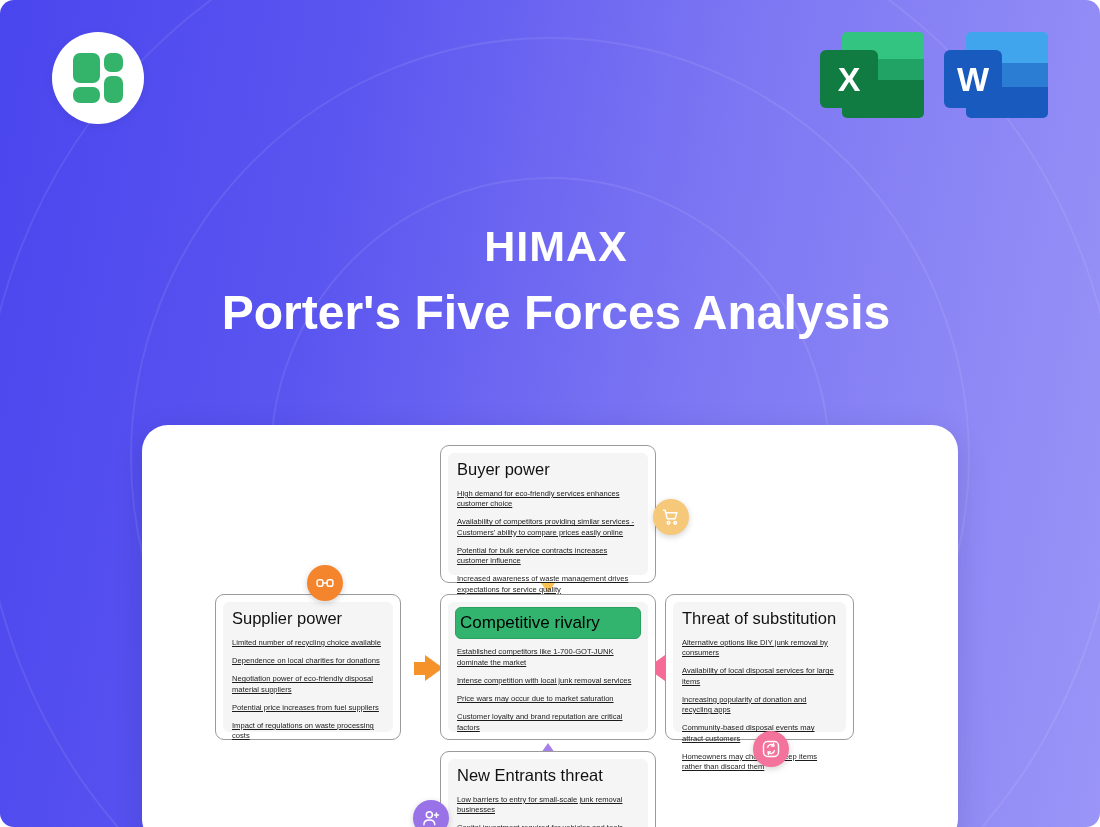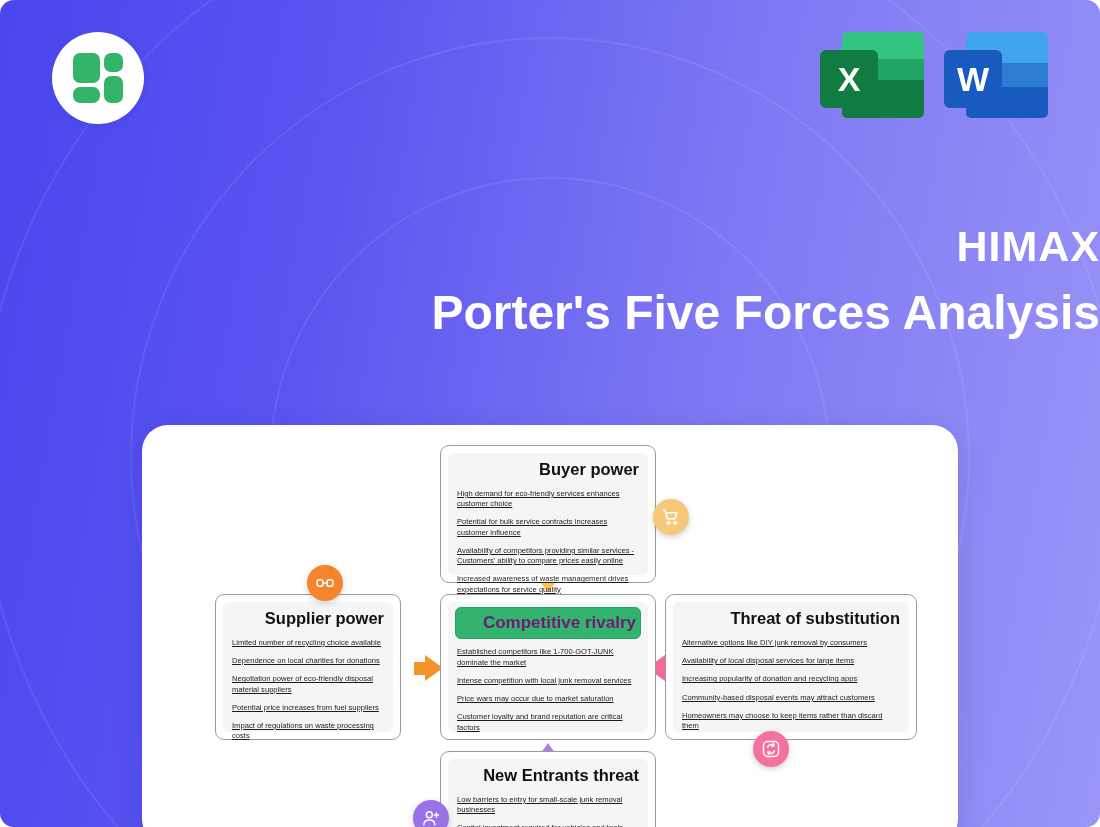--- a/index.html
+++ b/index.html
@@ -69,21 +69,21 @@
     width: 58px; height: 58px; border-radius: 6px;
     display: flex; align-items: center; justify-content: center;
     color: #fff; font-weight: bold; font-size: 34px;
     font-family: "Liberation Sans", sans-serif;
   }
   .xl .badge { background: #107c41; }
   .wd .badge { background: #185abd; }
 
   .titles {
     position: absolute; left: 0; right: 0; top: 222px;
-    text-align: right; color: #ffffff; margin-left: 12px;
+    text-align: center; color: #ffffff; margin-left: 12px;
   }
   .title-main {
     font-size: 43px; font-weight: bold; letter-spacing: 1px; line-height: 1.15;
   }
   .title-sub {
     font-size: 48px; font-weight: bold; letter-spacing: 0px; margin-top: 14px;
   }
 
   
   .card {
@@ -103,51 +103,51 @@
     border-radius: 9px;
     padding: 7px;
   }
   .fbox-inner {
     background: #f5f5f5;
     border-radius: 6px;
     height: 100%;
     padding: 7px 9px 8px 9px;
   }
   .fbox h3 {
-    text-align: right;
+    text-align: left;
     font-size: 16.5px;
-    font-weight: bold;
+    font-weight: normal;
     color: #111111;
     margin-bottom: 9px;
     line-height: 1.2;
   }
   .fbox h3.hl {
     background: #32b46f;
-    color: #701a75;
+    color: #000000;
     border-radius: 6px;
     padding: 5px 4px;
     font-size: 17px;
     margin: -2px -2px 8px -2px;
     border: 1px solid #2aa162;
   }
   .fbox ul { list-style: none; }
   .fbox li {
     font-size: 7.6px;
     line-height: 1.35;
     color: #1c1c1c;
     margin-bottom: 8px;
     text-decoration: underline;
   }
   .fbox li:last-child { margin-bottom: 0; }
 
   
   #box-buyer       { left: 298px; top: 20px;  width: 216px; height: 138px; }
   #box-supplier    { left: 73px;  top: 169px; width: 186px; height: 146px; }
   #box-rivalry     { left: 298px; top: 169px; width: 216px; height: 146px; }
-  #box-substitution{ left: 523px; top: 169px; width: 252px; height: 146px; }
+  #box-substitution{ left: 523px; top: 169px; width: 189px; height: 146px; }
   #box-entrants    { left: 298px; top: 326px; width: 216px; height: 120px; }
 
   
   .arrow { position: absolute; width: 0; height: 0; }
   .ar-down {
     left: 392px; top: 148px;
     border-left: 14px solid transparent;
     border-right: 14px solid transparent;
     border-top: 20px solid #fbc153;
   }
@@ -257,22 +257,22 @@
       <div class="ar-right-stem"></div>
       <div class="arrow ar-right"></div>
       <div class="ar-left-stem"></div>
       <div class="arrow ar-left"></div>
 
       <div class="fbox" id="box-buyer">
         <div class="fbox-inner">
           <h3>Buyer power</h3>
           <ul>
             <li>High demand for eco-friendly services enhances customer choice</li>
+            <li>Availability of competitors providing similar services  -  Customers' ability to compare prices easily online</li>
             <li>Potential for bulk service contracts increases customer influence</li>
-            <li>Availability of competitors providing similar services  -  Customers' ability to compare prices easily online</li>
             <li>Increased awareness of waste management drives expectations for service quality</li>
           </ul>
         </div>
       </div>
 
       <div class="fbox" id="box-supplier">
         <div class="fbox-inner">
           <h3>Supplier power</h3>
           <ul>
             <li>Limited number of recycling choice available</li>

